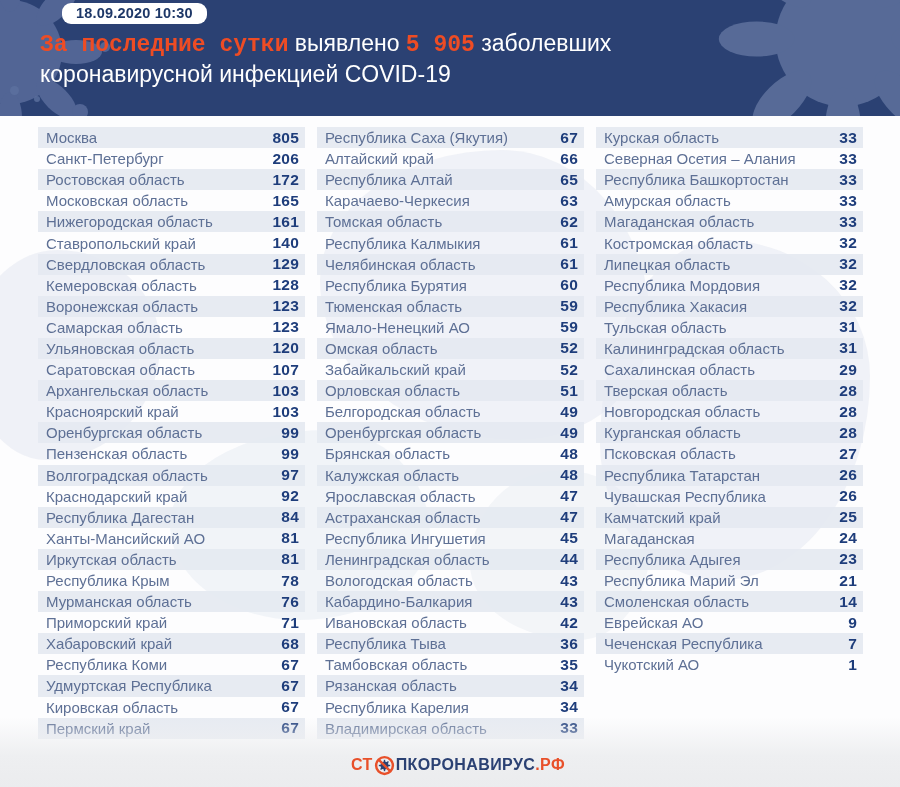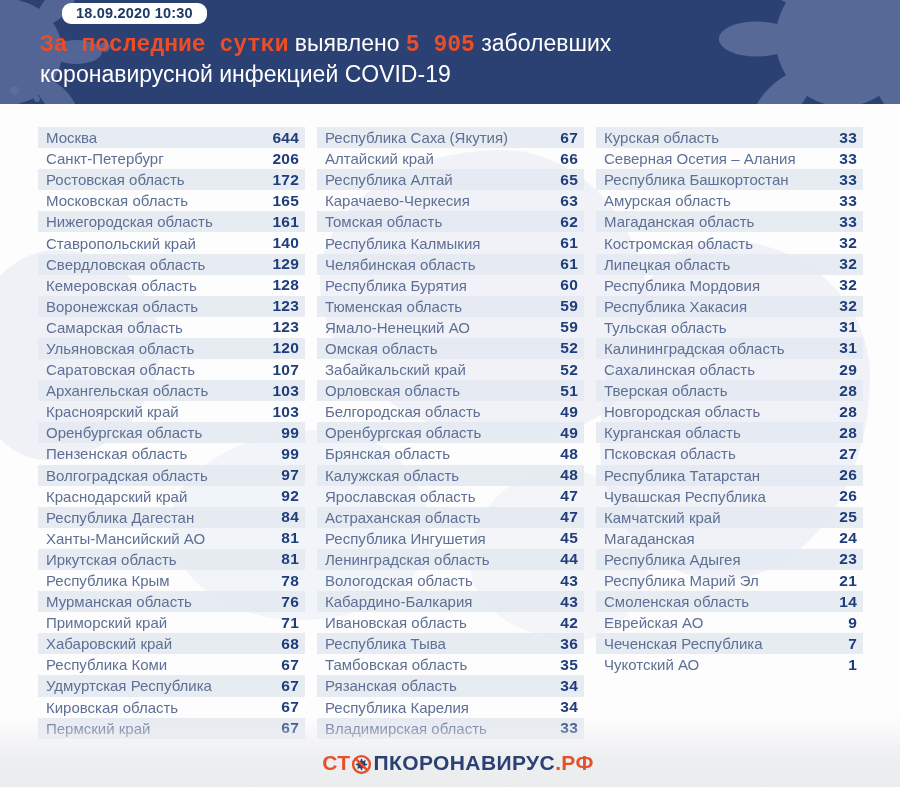--- a/index.html
+++ b/index.html
@@ -1,21 +1,21 @@
 <!DOCTYPE html>
 <html><head>
 <meta charset="utf-8">
 <style>
   * { margin:0; padding:0; box-sizing:border-box; }
   html,body { width:900px; height:787px; }
   body { font-family:"Liberation Sans", sans-serif; background:#ffffff; position:relative; overflow:hidden; }
   .stage { position:absolute; inset:0; width:900px; height:787px; background:#fdfdfe; overflow:hidden; }
 
   
-  .header { position:absolute; top:0; left:0; width:900px; height:104px; background:#2b4173; overflow:hidden; z-index:5; }
+  .header { position:absolute; top:0; left:0; width:900px; height:116px; background:#2b4173; overflow:hidden; z-index:5; }
   .virus-left  { position:absolute; left:-70px; top:-48px; opacity:.78; }
   .virus-right { position:absolute; right:-78px; top:-96px; opacity:.82; }
   .header-dot { position:absolute; border-radius:50%; background:#5d709f; opacity:.8; }
   .badge { position:absolute; top:3px; left:62px; background:#ffffff; border-radius:9px; padding:2px 14px 3px;
            color:#1d3767; font-weight:700; font-size:14.5px; letter-spacing:.2px; z-index:6; }
   .title { position:absolute; left:40px; top:29px; font-size:23px; line-height:28.5px; color:#ffffff; z-index:6; white-space:nowrap; }
   .title .accent { color:#ee4c24; font-weight:700;font-family:Liberation Mono, monospace; }
 
   
   .map-blob { position:absolute; background:#e3e8f1; z-index:1; }
@@ -27,21 +27,21 @@
   .row { height:21.1px; display:flex; align-items:center; justify-content:space-between;
          padding:0 6px 0 8px; font-size:15px; }
   .row:nth-child(odd) { background:rgba(229,233,241,.92); }
   .region { color:#5e7095; white-space:nowrap; overflow:hidden; }
   .value  { color:#1e3d7b; font-weight:700; font-size:15.5px; letter-spacing:.2px; }
 
   
   .bottom-fade { position:absolute; left:0; right:0; bottom:0; height:70px; z-index:3;
                  background:linear-gradient(180deg, rgba(238,239,241,0) 0%, #eeeff1 55%, #ebecee 100%); }
   .footer-logo { position:absolute; left:16px; right:0; bottom:12px; display:flex; justify-content:center;
-                 align-items:center; z-index:4; font-weight:700; font-size:21px; letter-spacing:.4px; }
+                 align-items:center; z-index:4; font-weight:700; font-size:16px; letter-spacing:.4px; }
   .logo-orange { color:#e8502a; }
   .logo-navy   { color:#2b4173; }
   .logo-icon   { margin:0 1px; display:inline-flex; position:relative; top:1px; }
 </style>
 </head>
 <body>
 
 <div class="stage">
 
   <div class="header">
@@ -104,21 +104,21 @@
     <div class="map-blob" style="left:320px; top:150px; width:330px; height:290px; border-radius:55% 45% 40% 60%/45% 60% 40% 55%; opacity:.5;"></div>
     <div class="map-blob" style="left:600px; top:240px; width:270px; height:340px; border-radius:45% 55% 55% 45%/60% 40% 60% 40%; opacity:.5;"></div>
     <div class="map-blob" style="left:170px; top:430px; width:260px; height:190px; border-radius:60% 40% 50% 50%/50% 55% 45% 50%; opacity:.45;"></div>
     <div class="map-blob" style="left:470px; top:470px; width:180px; height:170px; border-radius:50% 50% 40% 60%/55% 45% 55% 45%; opacity:.4;"></div>
   </div>
 
   <div class="table">
     <div class="col">
         <div class="row">
           <span class="region">Москва</span>
-          <span class="value">644</span>
+          <span class="value">805</span>
         </div>
         <div class="row">
           <span class="region">Санкт-Петербург</span>
           <span class="value">206</span>
         </div>
         <div class="row">
           <span class="region">Ростовская область</span>
           <span class="value">172</span>
         </div>
         <div class="row">

